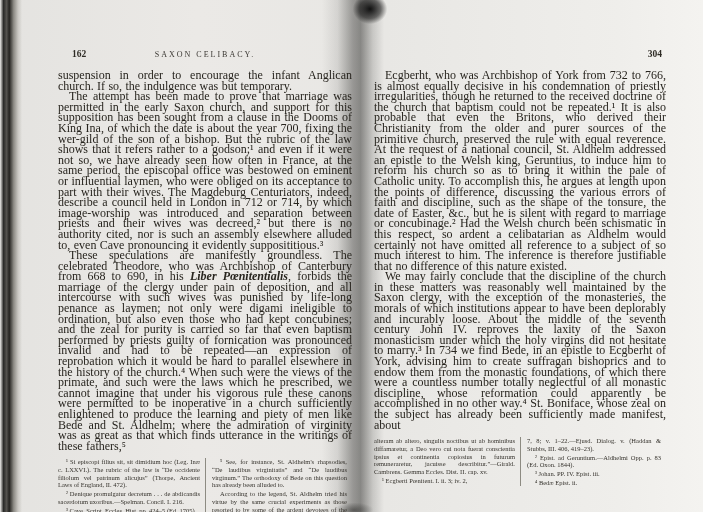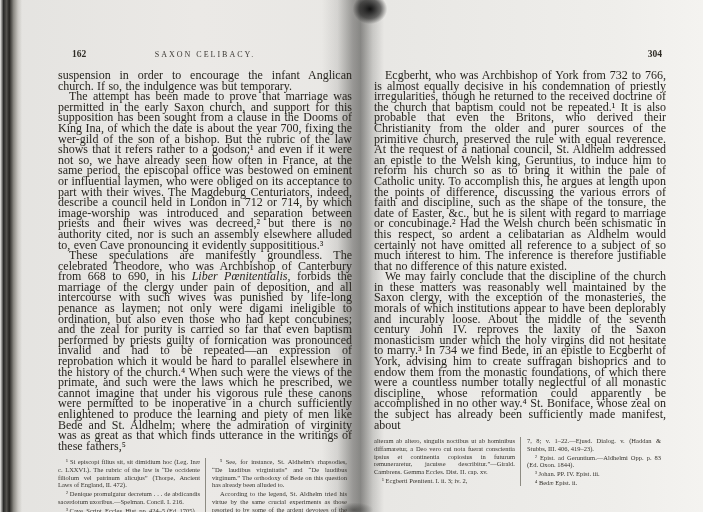--- a/index.html
+++ b/index.html
@@ -35,21 +35,21 @@
   }
   .page-right .run-title { letter-spacing:1.2px; }
   .page-num { position:absolute; top:-1px; font-size:9.5px; font-weight:bold; color:#2e2b25; }
   .page-num.left-num  { left:14px; }
   .page-num.right-num { right:4px; }
   .body-text p {
     margin:0; font-size:12px; line-height:10.6px; text-align:justify;
     text-indent:11px; word-spacing:0.4px;
   }
   .body-text p.no-indent { text-indent:0; }
-  .ital { font-style:italic; }
+  .ital { font-style:italic;font-weight:bold; }
   .footnotes { display:flex; margin-top:7px; }
   .fn-col { width:50%; box-sizing:border-box; }
   .fn-col + .fn-col { border-left:1px solid #8d8b82; padding-left:6px; }
   .fn-col { padding-right:5px; }
   .footnotes p {
     margin:0; font-size:6.5px; line-height:7.7px; text-align:justify;
     text-indent:8px; color:#35322c;
   }
   .footnotes p.no-indent { text-indent:0; }
   .footnotes p + p { margin-top:1px; }

